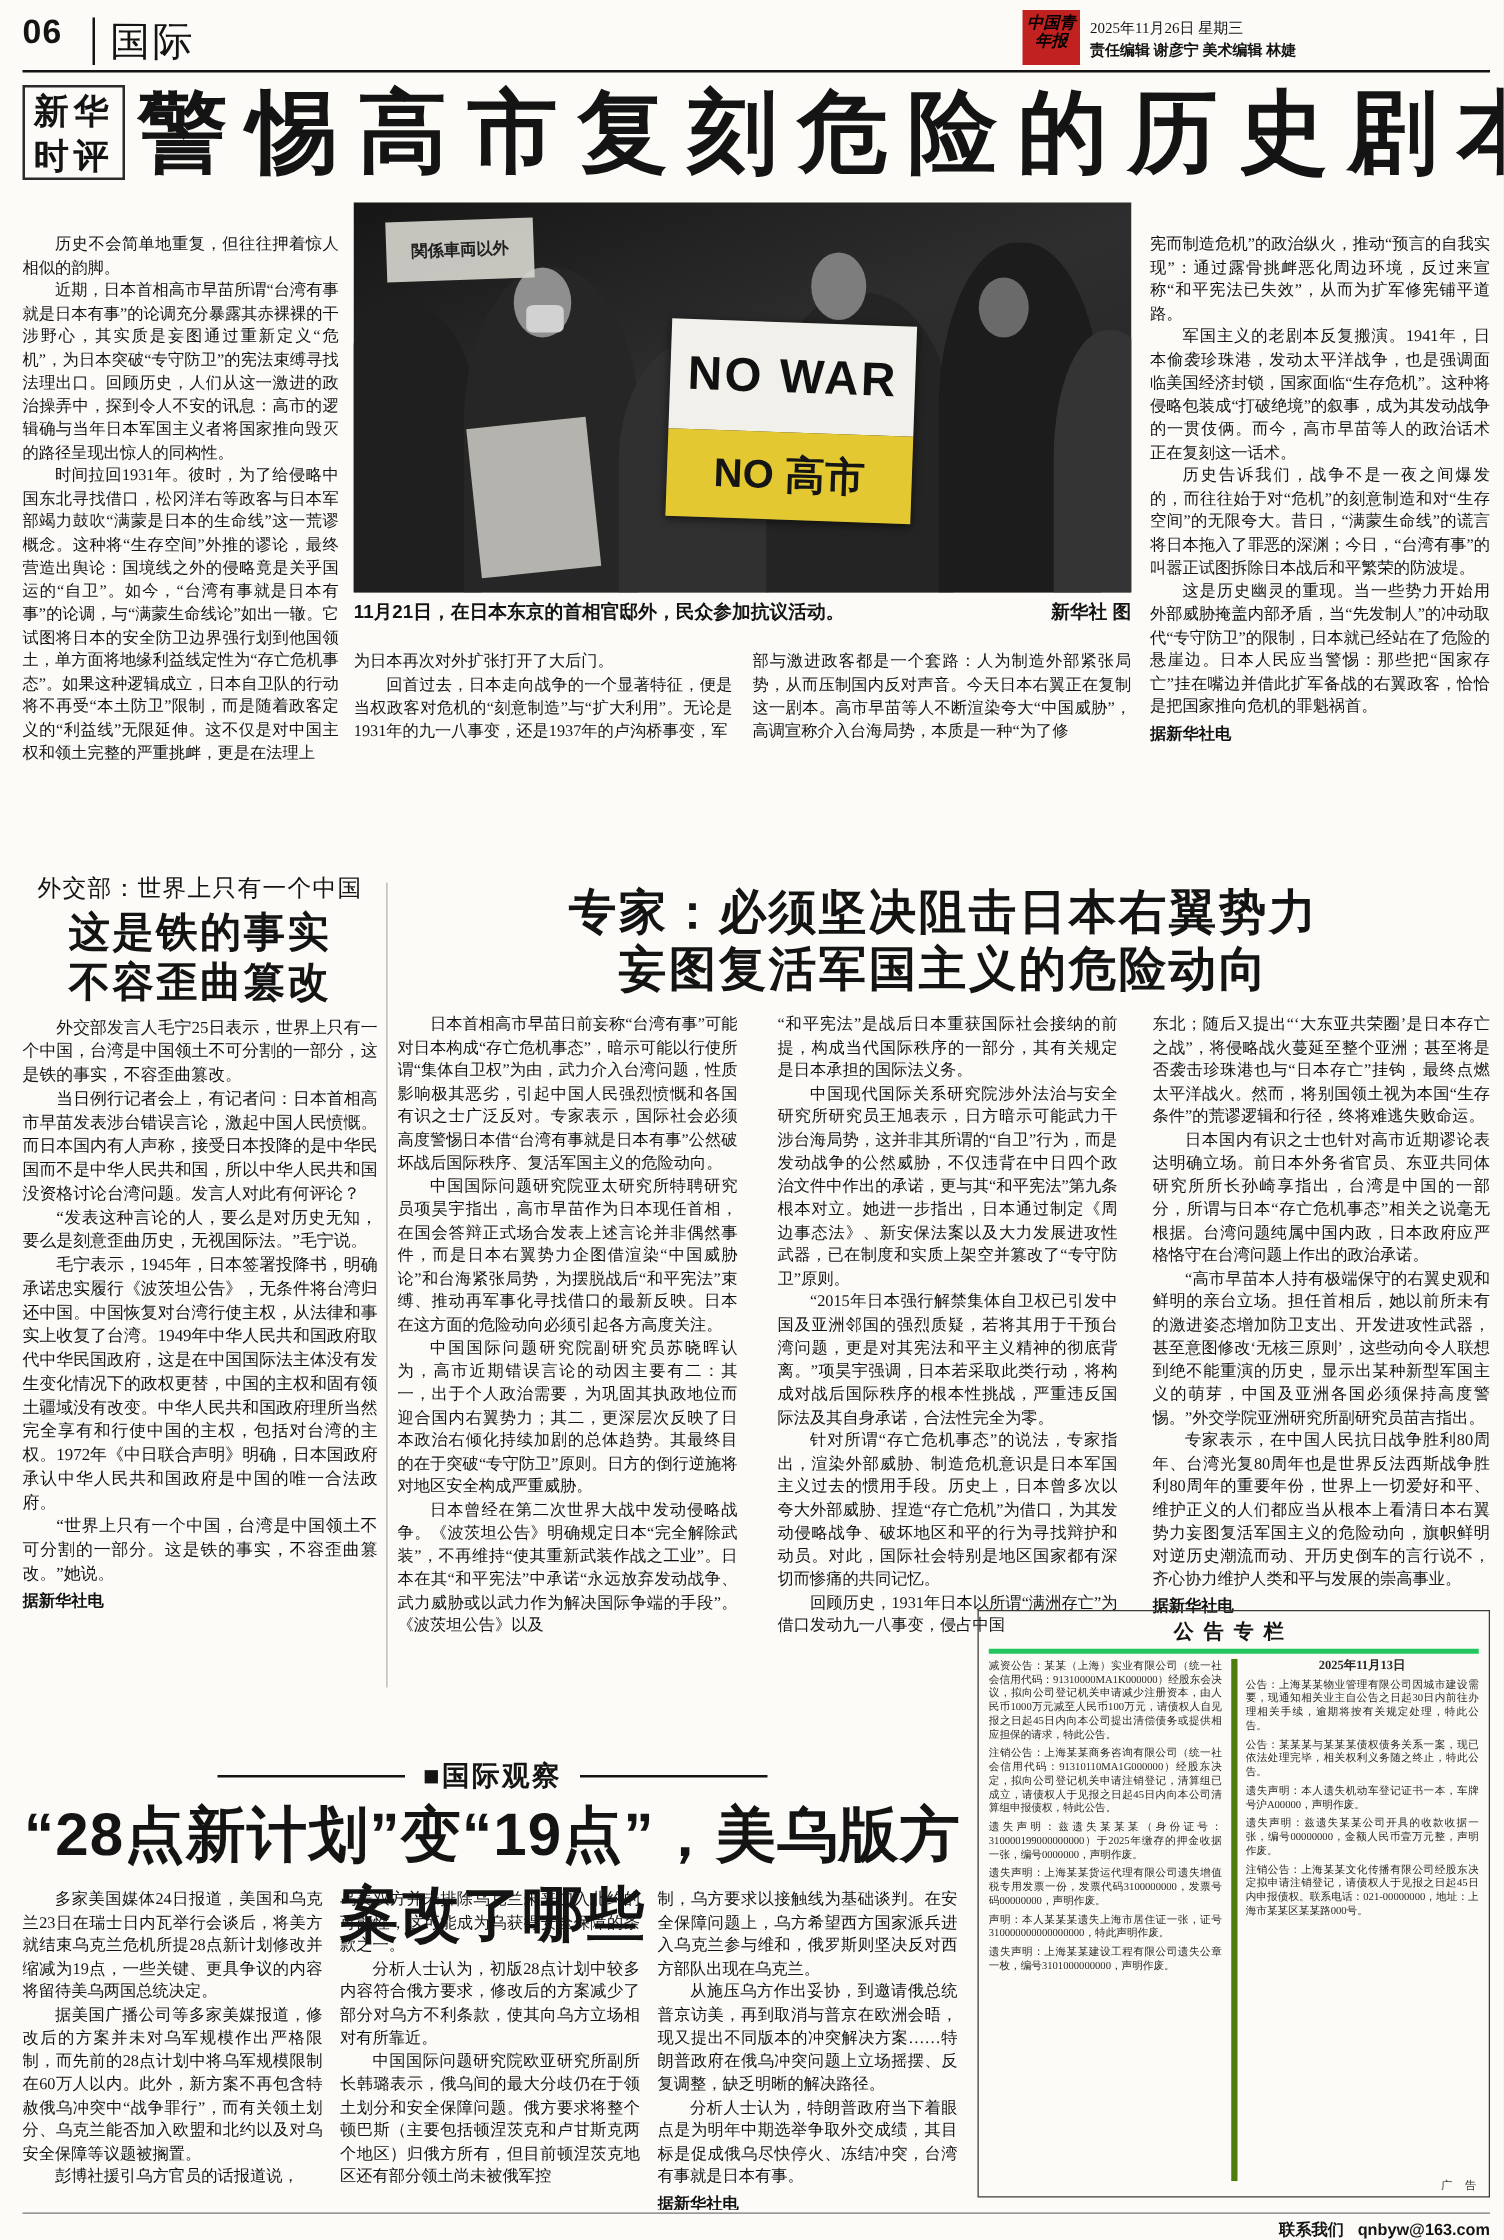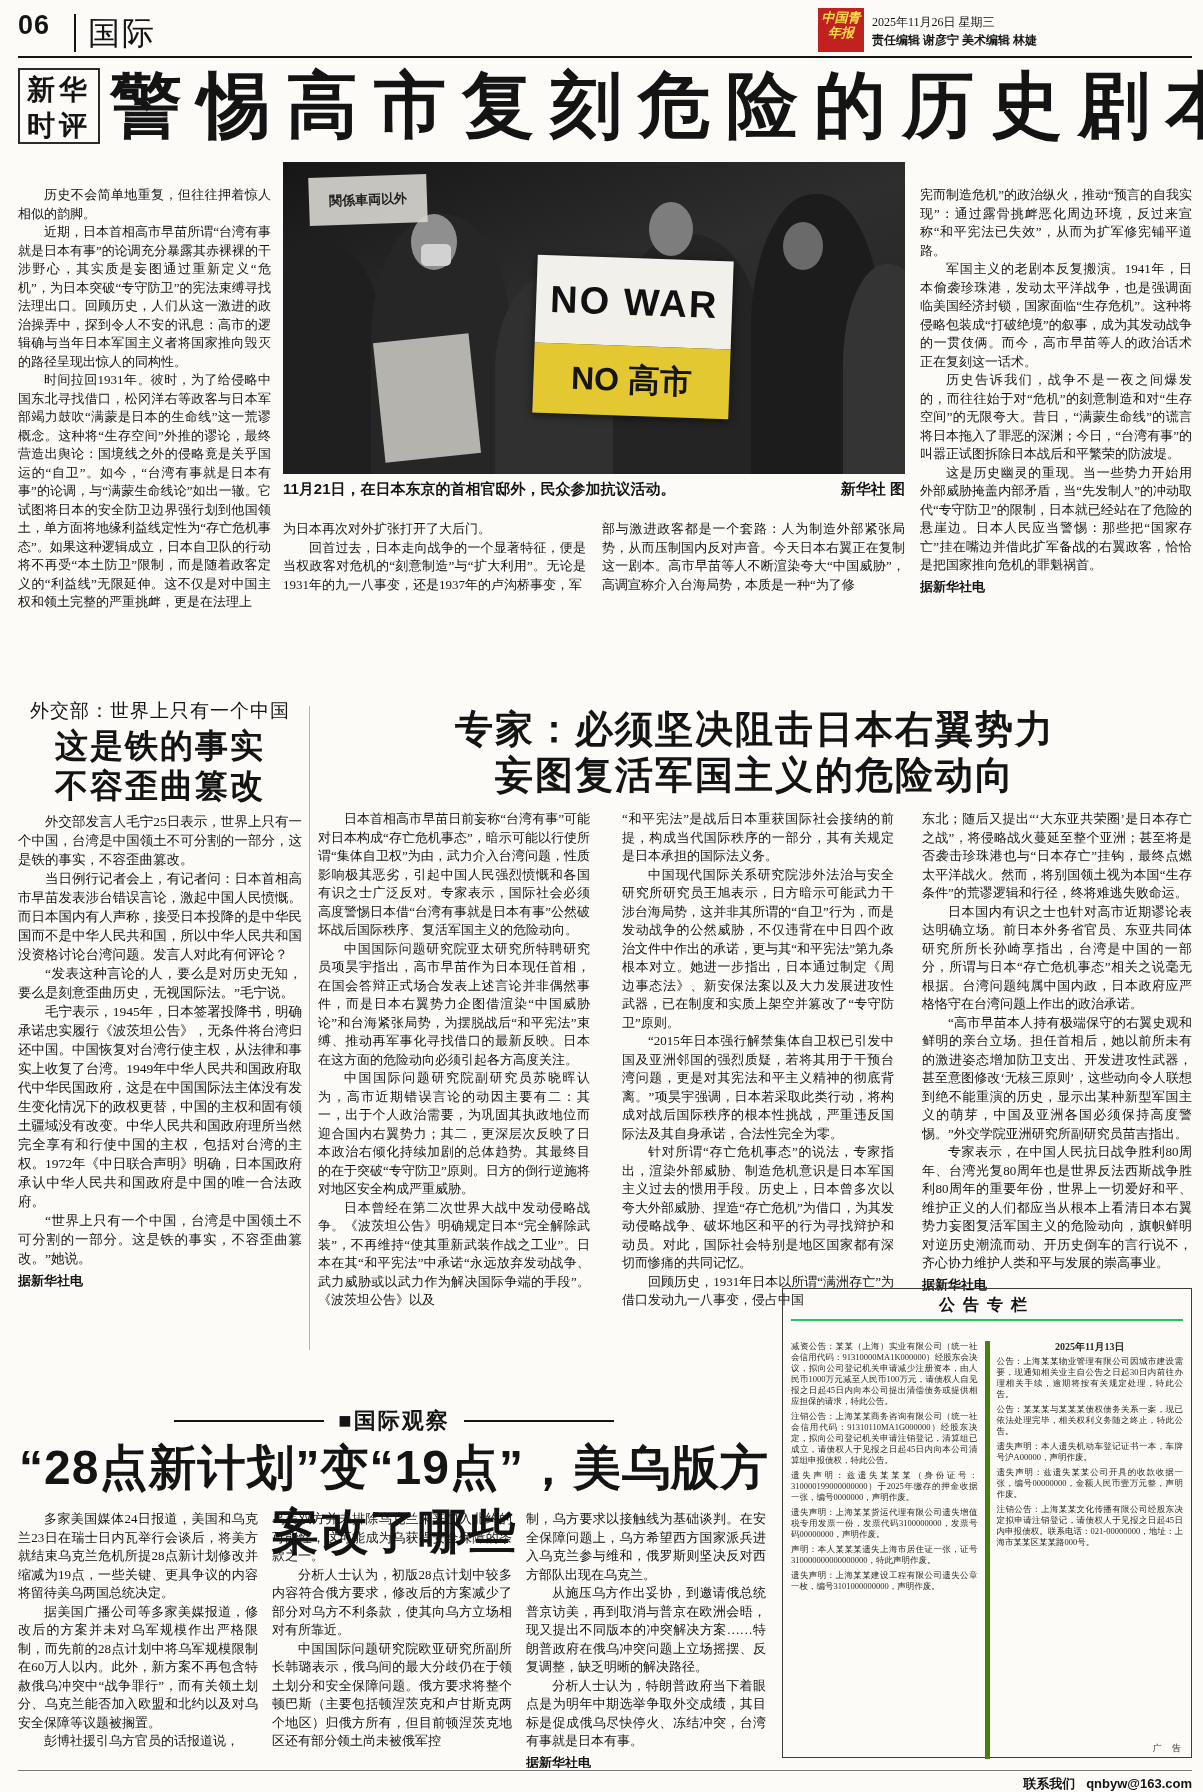--- a/index.html
+++ b/index.html
@@ -5,21 +5,21 @@
   html,body{margin:0;padding:0;background:#e8e6e0;}
   #page{position:relative;width:1203px;height:1792px;background:#fcfbf8;color:#141414;overflow:hidden;margin:0 auto;}
   .abs{position:absolute;}
   .serif{font-family:"Liberation Serif","DejaVu Serif",serif;}
   .sans{font-family:"Liberation Sans","DejaVu Sans",sans-serif;}
 
   
   .pagenum{left:18px;top:10px;font-size:27px;font-weight:bold;letter-spacing:1px;}
   .hdr-bar{left:74px;top:14px;width:2px;height:38px;background:#141414;}
   .section-name{left:88px;top:12px;font-size:32px;letter-spacing:2px;}
-  .logo{left:818px;top:8px;width:46px;height:44px;background:#c1221f;color:#fde047;
+  .logo{left:818px;top:8px;width:46px;height:44px;background:#c1221f;color:#000000;
         font-size:13px;line-height:15px;font-weight:bold;text-align:center;padding-top:2px;box-sizing:border-box;font-style:italic;}
   .mast-line1{left:872px;top:14px;font-size:12px;}
   .mast-line2{left:872px;top:32px;font-size:12px;font-weight:bold;}
   .hdr-rule{left:18px;top:56px;width:1174px;height:2px;background:#141414;}
 
   
   .kicker-box{left:18px;top:68px;width:82px;height:76px;border:2px solid #2b2b2b;
               font-size:28px;font-weight:bold;text-align:center;line-height:36px;padding-top:2px;box-sizing:border-box;letter-spacing:4px;}
   .main-headline{left:110px;top:58px;width:1084px;font-size:72px;font-weight:900;letter-spacing:16px;white-space:nowrap;}
 
@@ -65,21 +65,21 @@
   .obs-marker{left:18px;top:1406px;width:752px;display:flex;align-items:center;justify-content:center;gap:14px;}
   .obs-marker .line{width:150px;height:2px;background:#141414;}
   .obs-marker .label{font-size:22px;font-weight:bold;letter-spacing:2px;}
   .obs-headline{left:18px;top:1436px;width:752px;text-align:center;font-size:48px;font-weight:900;letter-spacing:1px;}
   .obs-c1{left:18px;top:1510px;width:240px;height:258px;}
   .obs-c2{left:272px;top:1510px;width:240px;height:258px;}
   .obs-c3{left:526px;top:1510px;width:240px;height:258px;}
 
   
   .notice-box{left:782px;top:1288px;width:410px;height:470px;border:1px solid #3d3b37;box-sizing:border-box;padding:6px 8px;}
-  .notice-title{text-align:center;font-size:16px;font-weight:bold;letter-spacing:8px;border-bottom:2px solid #22c55e;padding-bottom:3px;margin-bottom:20px;}
+  .notice-title{text-align:center;font-size:16px;font-weight:bold;letter-spacing:8px;border-bottom:4px solid #22c55e;padding-bottom:3px;margin-bottom:4px;}
   .notice-cols{display:flex;height:418px;overflow:hidden;}
   .notice-col{flex:1;font-size:8.5px;line-height:11px;text-align:justify;color:#2a2824;overflow:hidden;}
   .notice-col p{margin:0 0 4px 0;}
   .notice-col + .notice-col{border-left:5px solid #4d7c0f;padding-left:7px;margin-left:7px;}
   .notice-head{text-align:center;font-weight:bold;font-size:10px;}
   .ad-label{position:absolute;right:6px;bottom:2px;font-size:9px;letter-spacing:4px;color:#3a3834;}
 
   
   .foot-rule{left:18px;top:1770px;width:1174px;height:1px;background:#777;}
   .contact{left:872px;top:1775px;width:320px;text-align:right;font-size:13px;font-weight:bold;}

